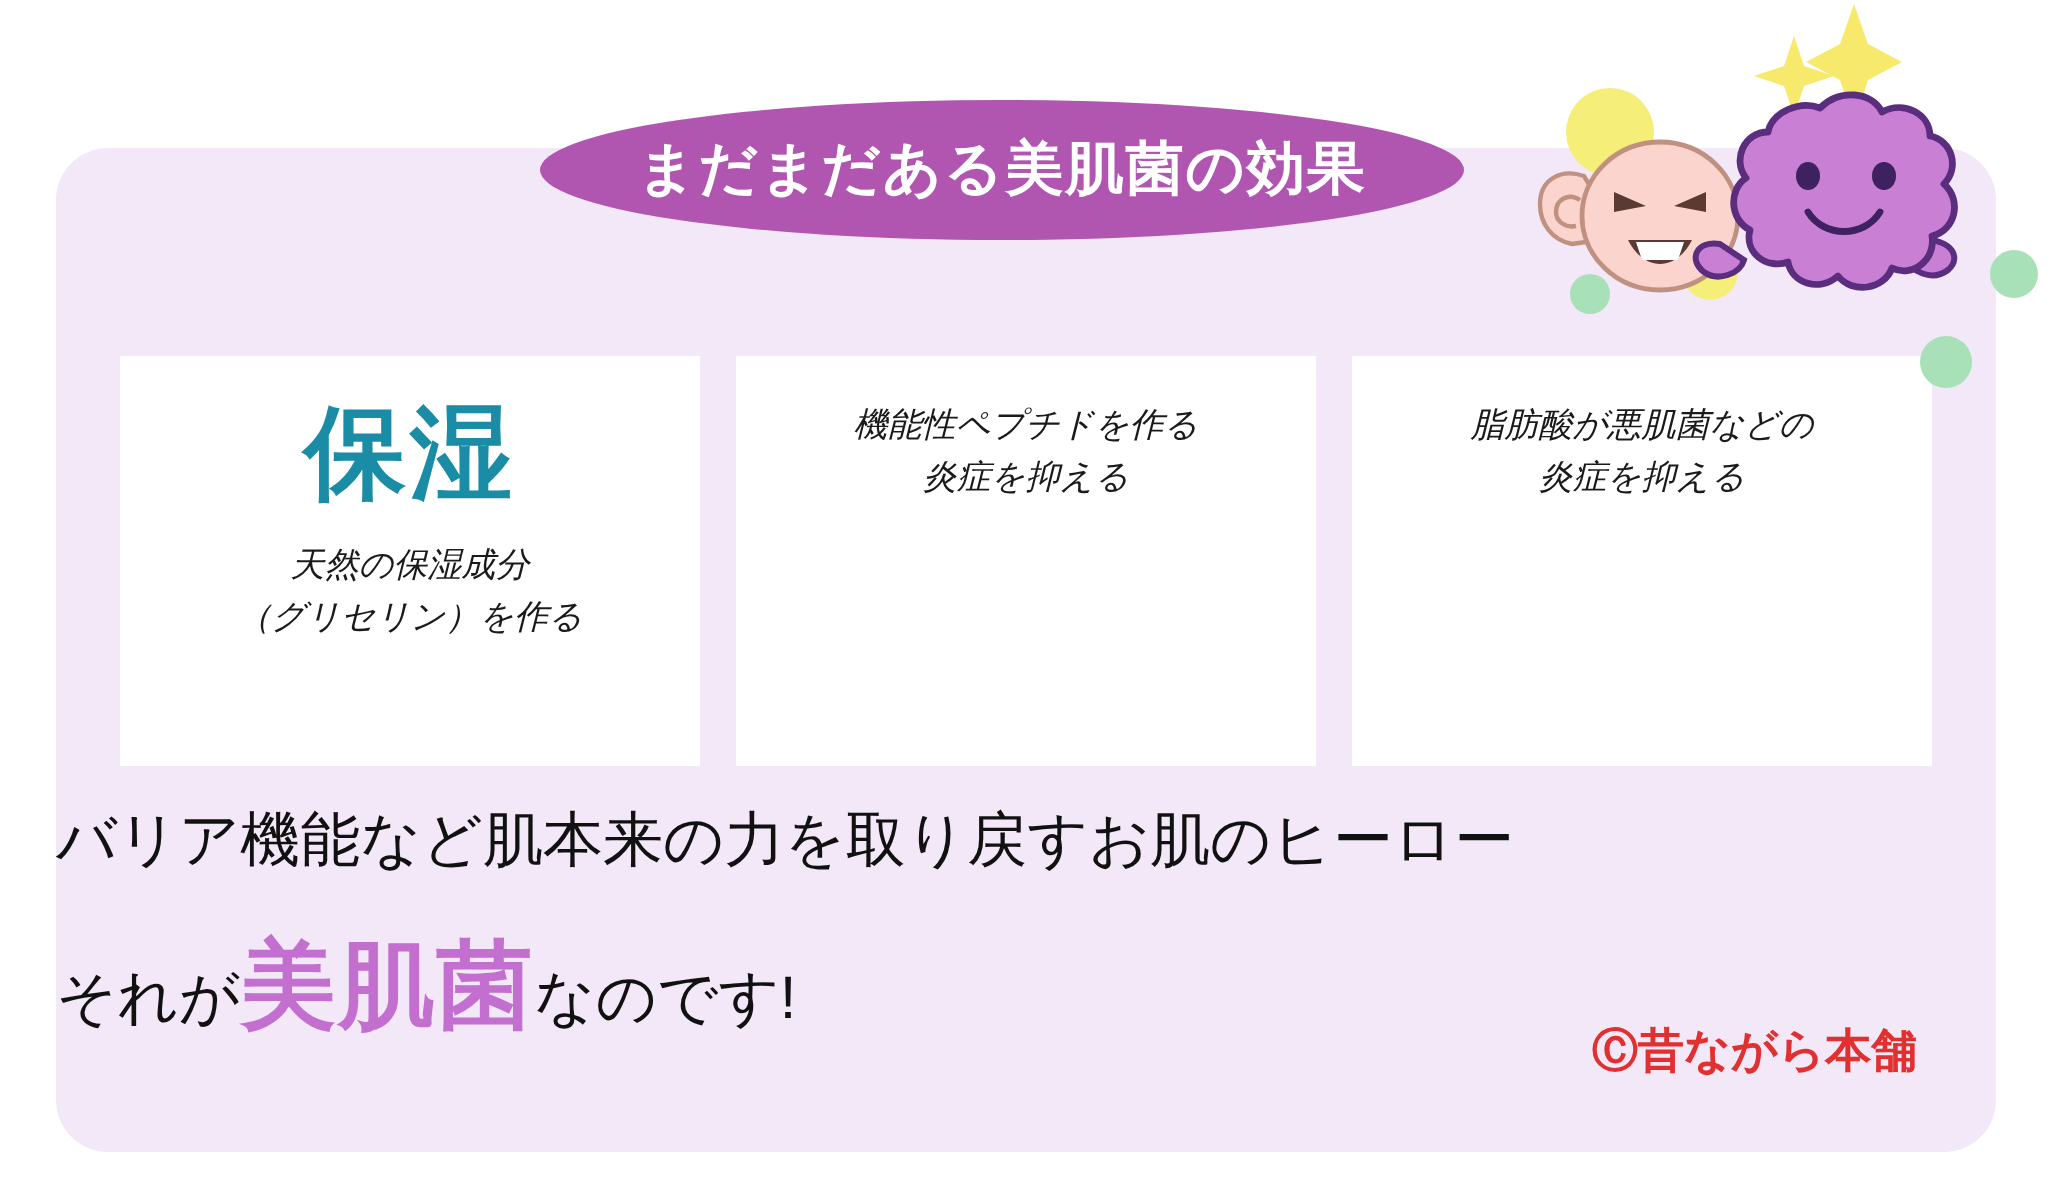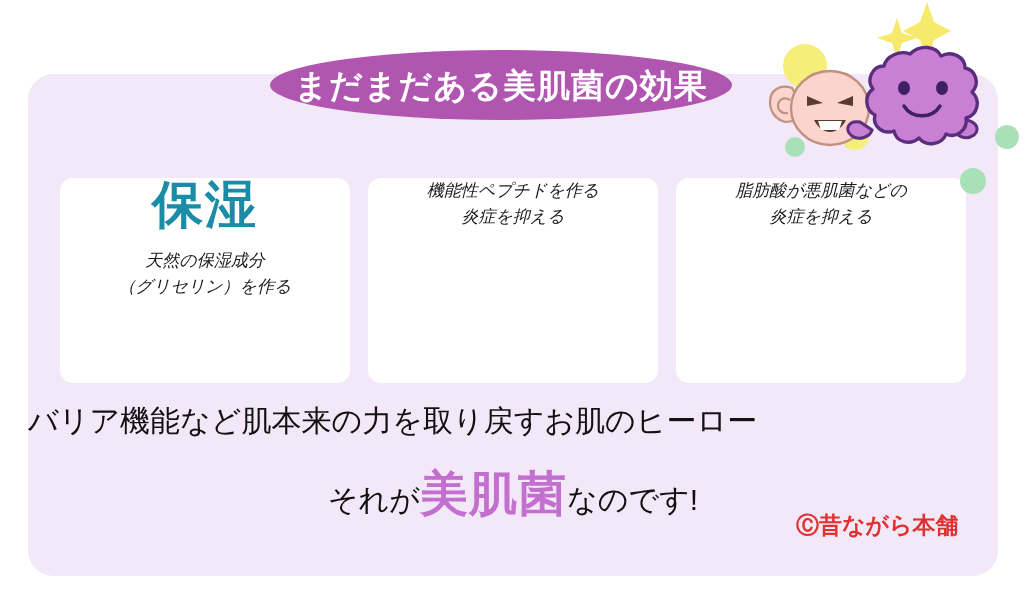--- a/index.html
+++ b/index.html
@@ -35,21 +35,21 @@
     height: 70px;
     background: #b055b0;
     border-radius: 50% / 50%;
     display: flex;
     align-items: center;
     justify-content: center;
     z-index: 5;
   }
   .title-text {
     color: #ffffff;
-    font-size: 33px;
+    font-size: 29px;
     font-weight: bold;
     letter-spacing: 1px;
     line-height: 1;
     white-space: nowrap;
   }
 
   
   .decor {
     position: absolute;
     left: 745px;
@@ -85,22 +85,22 @@
     gap: 18px;
     z-index: 3;
   }
   .card {
     flex: 1 1 0;
     background: #ffffff;
     display: flex;
     flex-direction: column;
     align-items: center;
     justify-content: flex-start;
+    padding-top: 22px;
     box-sizing: border-box;
-    border-radius: 13px;
   }
   .card-heading {
     color: #1a8ca6;
     font-size: 51px;
     font-weight: bold;
     line-height: 1.05;
     letter-spacing: 2px;
     margin-bottom: 16px;
   }
   .card-desc {
@@ -122,21 +122,21 @@
     color: #111111;
     line-height: 1.2;
     z-index: 3;
     white-space: nowrap;
   }
   .closing {
     position: absolute;
     left: 28px;
     top: 470px;
     width: 970px;
-    text-align: center;
+    text-align: left;
     z-index: 3;
     line-height: 1;
     white-space: nowrap;
   }
   .closing .small {
     font-size: 30px;
     color: #111111;
     vertical-align: baseline;
   }
   .closing .highlight {

